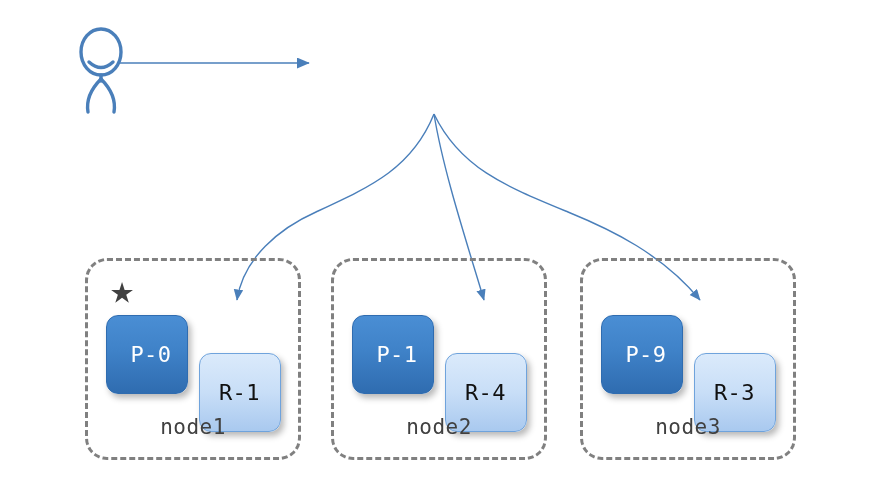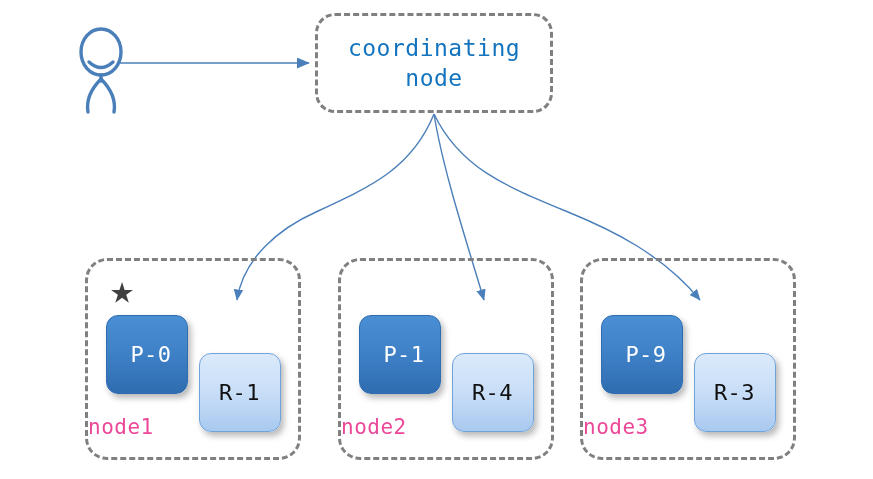--- a/index.html
+++ b/index.html
@@ -65,21 +65,21 @@
   }
 
   
   .node-group {
     position: absolute;
     top: 258px;
     width: 216px;
     height: 202px;
   }
   #node-group-1 { left: 85px; }
-  #node-group-2 { left: 338px; }
+  #node-group-2 { left: 331px; }
   #node-group-3 { left: 580px; }
 
   
   .star-icon {
     position: absolute;
     left: 14px;
     top: 8px;
     width: 40px;
     height: 40px;
     color: #404040;
@@ -125,22 +125,22 @@
     color: #111111;
     margin-top: 38px;
   }
 
   
   .node-label {
     position: absolute;
     left: 0;
     bottom: 18px;
     width: 100%;
-    text-align: left;
-    color: #ec4899;
+    text-align: center;
+    color: #404040;
     font-size: 21px;
     letter-spacing: 0.5px;
   }
 </style>
 </head>
 <body>
 
 <div id="canvas">
 
   <svg id="edges" viewBox="0 0 873 479" xmlns="http://www.w3.org/2000/svg">
@@ -160,26 +160,20 @@
 
     <line x1="118" y1="63" x2="309" y2="63" stroke="#4a7fba" stroke-width="1.6" marker-end="url(#arrowhead)"></line>
 
     <path d="M434,114 C412,168 372,186 316,212 C280,228 243,258 237,300" fill="none" stroke="#4a7fba" stroke-width="1.4" marker-end="url(#arrowhead)"></path>
 
     <path d="M434,114 C443,170 466,240 484,300" fill="none" stroke="#4a7fba" stroke-width="1.4" marker-end="url(#arrowhead)"></path>
 
     <path d="M434,114 C460,168 505,186 568,212 C612,230 662,254 700,300" fill="none" stroke="#4a7fba" stroke-width="1.4" marker-end="url(#arrowhead)"></path>
   </svg>
 
-  <div class="dashdot-box" id="coordinating-node">
-    <div class="coord-label">
-      <span>coordinating</span>
-      <span>node</span>
-    </div>
-  </div>
 
   <div class="dashdot-box node-group" id="node-group-1">
     <div class="star-icon">★</div>
     <div class="shard-row">
       <div class="shard primary">P-0</div>
       <div class="shard replica">R-1</div>
     </div>
     <div class="node-label">node1</div>
   </div>
 

